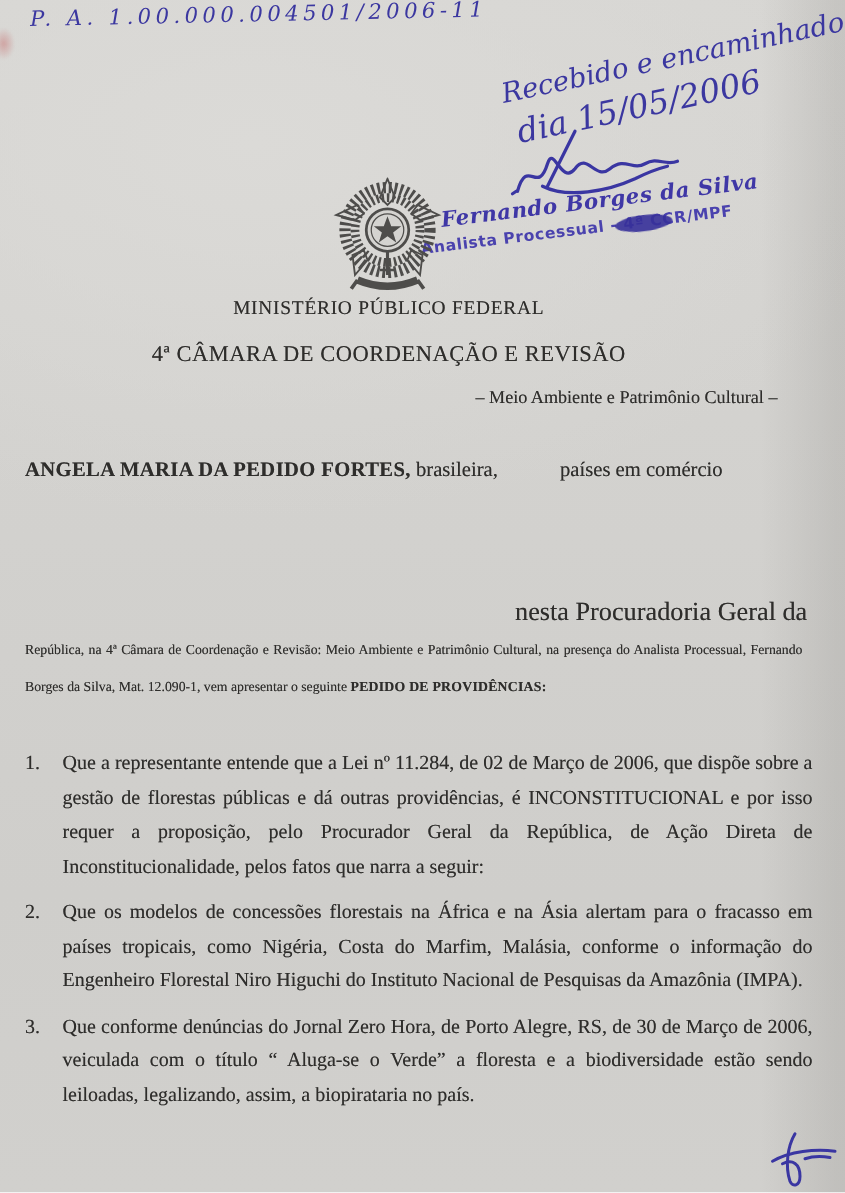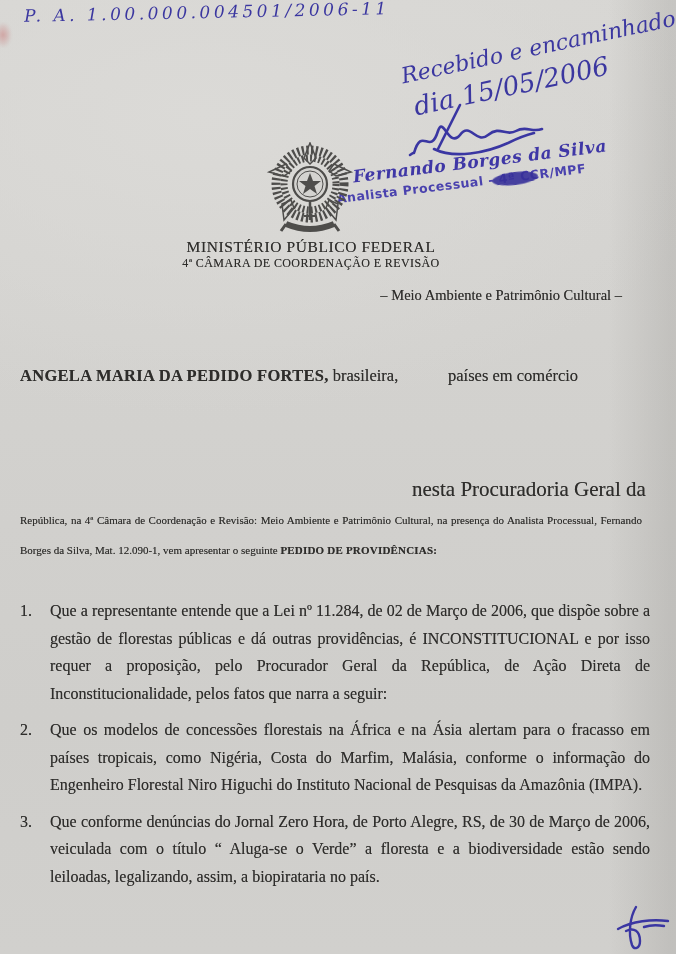--- a/index.html
+++ b/index.html
@@ -76,24 +76,24 @@
   
   .coat { position: absolute; left: 266px; top: 142px; }
 
   
   .letterhead {
     position: absolute; left: 0; top: 238px; width: 622px;
     text-align: center;
   }
   .letterhead .org {
     font-size: 15.5px; letter-spacing: 0.6px;
-    margin: 0 0 0 0;
+    margin: 0 0 17px 0;
   }
   .letterhead .chamber {
-    font-size: 12px; letter-spacing: 0.4px;
+    font-size: 18px; letter-spacing: 0.4px;
     margin: 0 0 16px 0;
   }
   .letterhead .section {
     font-size: 14.5px;
     margin: 0;
     text-align: right;
   }
 
   
   .bodytext { text-shadow: 0 0 0.5px rgba(46,45,43,0.55); }

